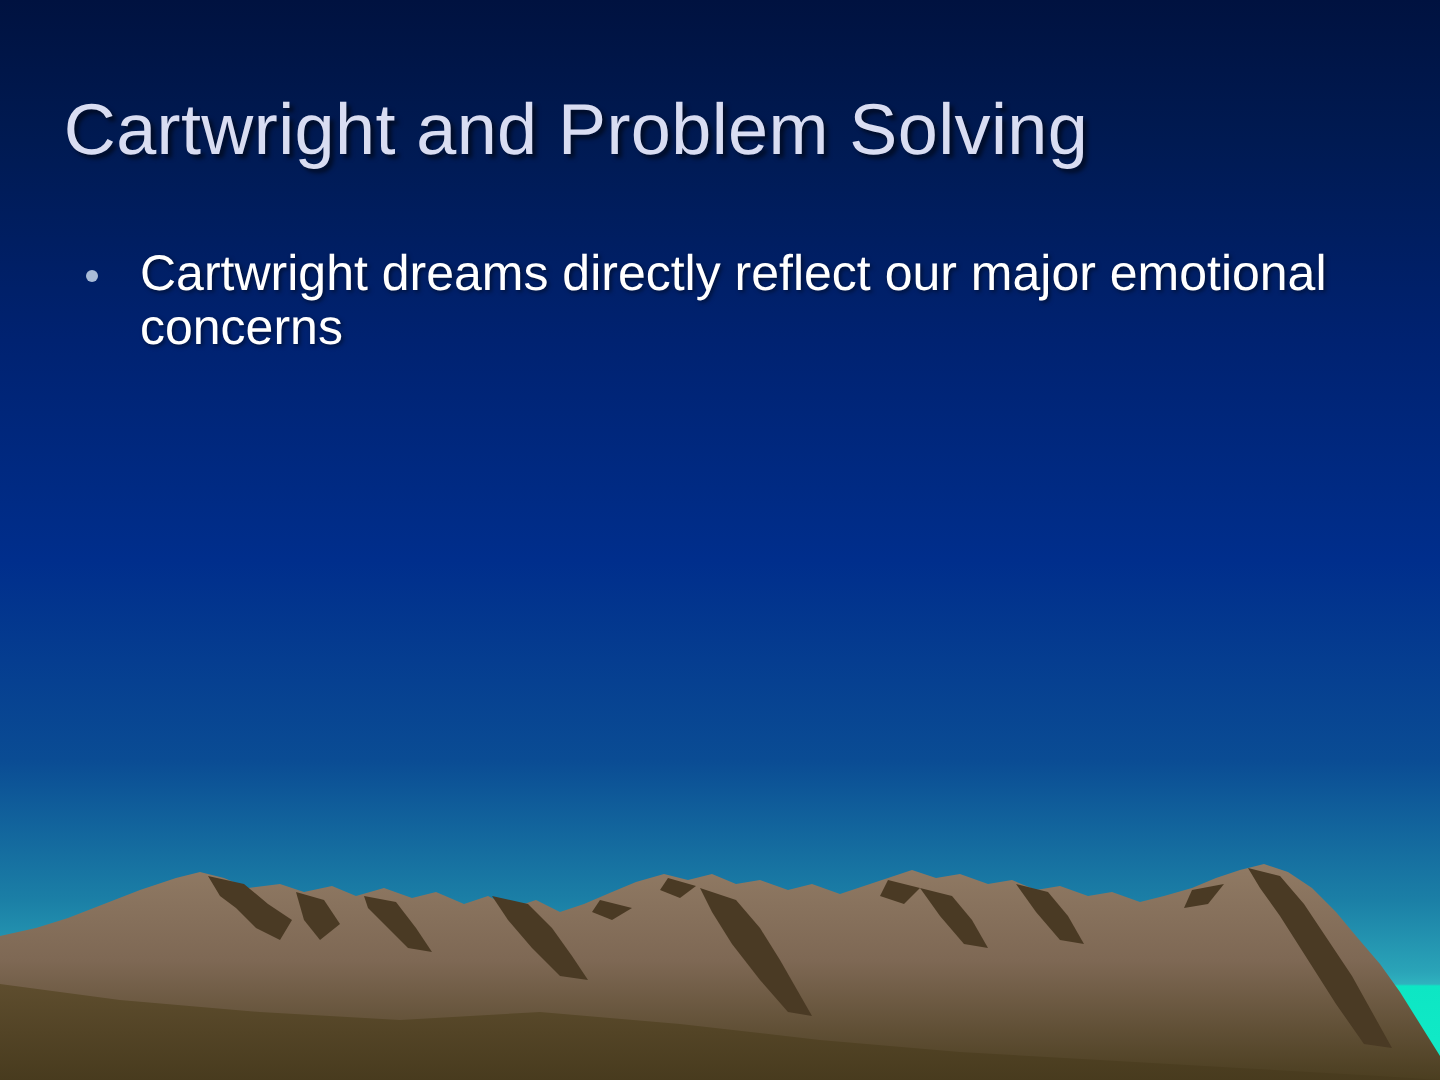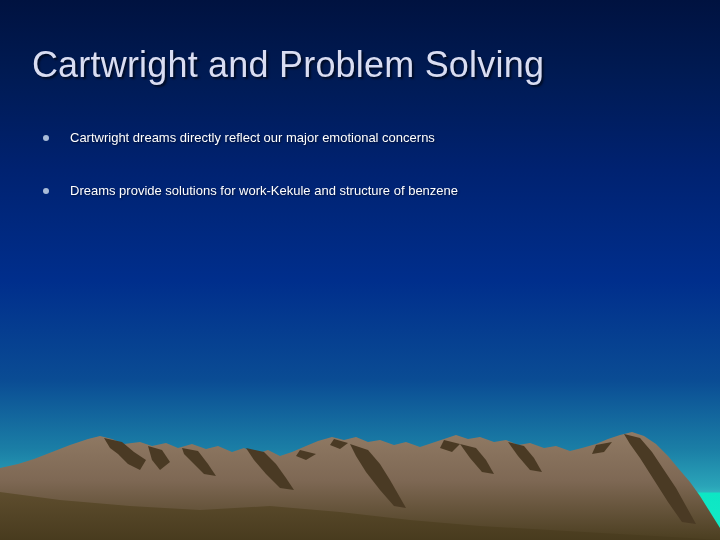--- a/index.html
+++ b/index.html
@@ -51,21 +51,21 @@
     left: 36px;
     top: 124px;
     width: 660px;
   }
   .bullet-row {
     position: relative;
     display: block;
     padding-left: 34px;
     margin-bottom: 26px;
     color: #FFFFFF;
-    font-size: 13px;
+    font-size: 25px;
     line-height: 27px;
     text-shadow: 1px 1px 2px rgba(0,0,0,0.5);
   }
   .bullet-dot {
     position: absolute;
     left: 7px;
     top: 11px;
     width: 6px;
     height: 6px;
     border-radius: 50%;
@@ -91,24 +91,20 @@
   <div id="title">Cartwright and Problem Solving</div>
 
   <div id="body">
 
     <div class="bullet-row">
       <span class="bullet-dot"></span>
       <span class="bullet-text">Cartwright dreams directly reflect our major emotional concerns</span>
     </div>
 
 
-    <div class="bullet-row">
-      <span class="bullet-dot"></span>
-      <span class="bullet-text">Dreams provide solutions for work-Kekule and structure of benzene</span>
-    </div>
 
 
   </div>
 
   <svg id="landscape" viewBox="0 0 720 110" preserveAspectRatio="none">
     <defs>
       <linearGradient id="mtnLight" x1="0" y1="0" x2="0" y2="1">
         <stop offset="0%" stop-color="#907A64"></stop>
         <stop offset="45%" stop-color="#7E6854"></stop>
         <stop offset="100%" stop-color="#4B3E20"></stop>

